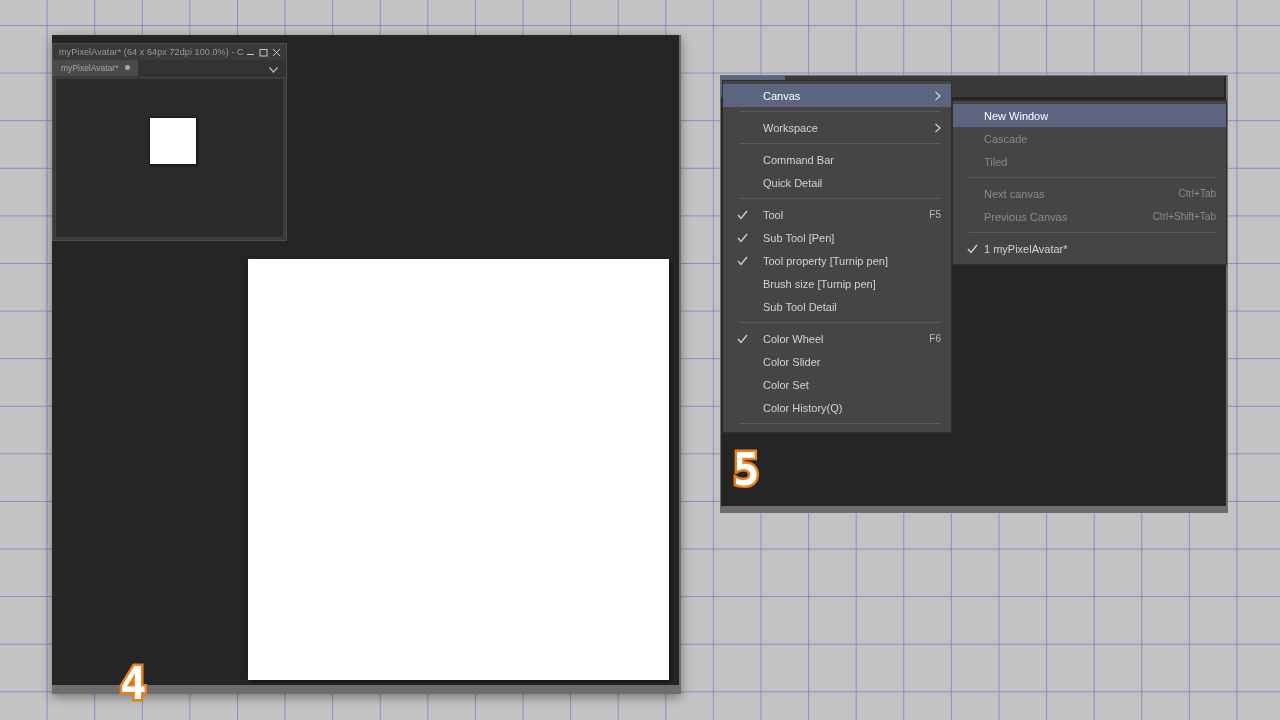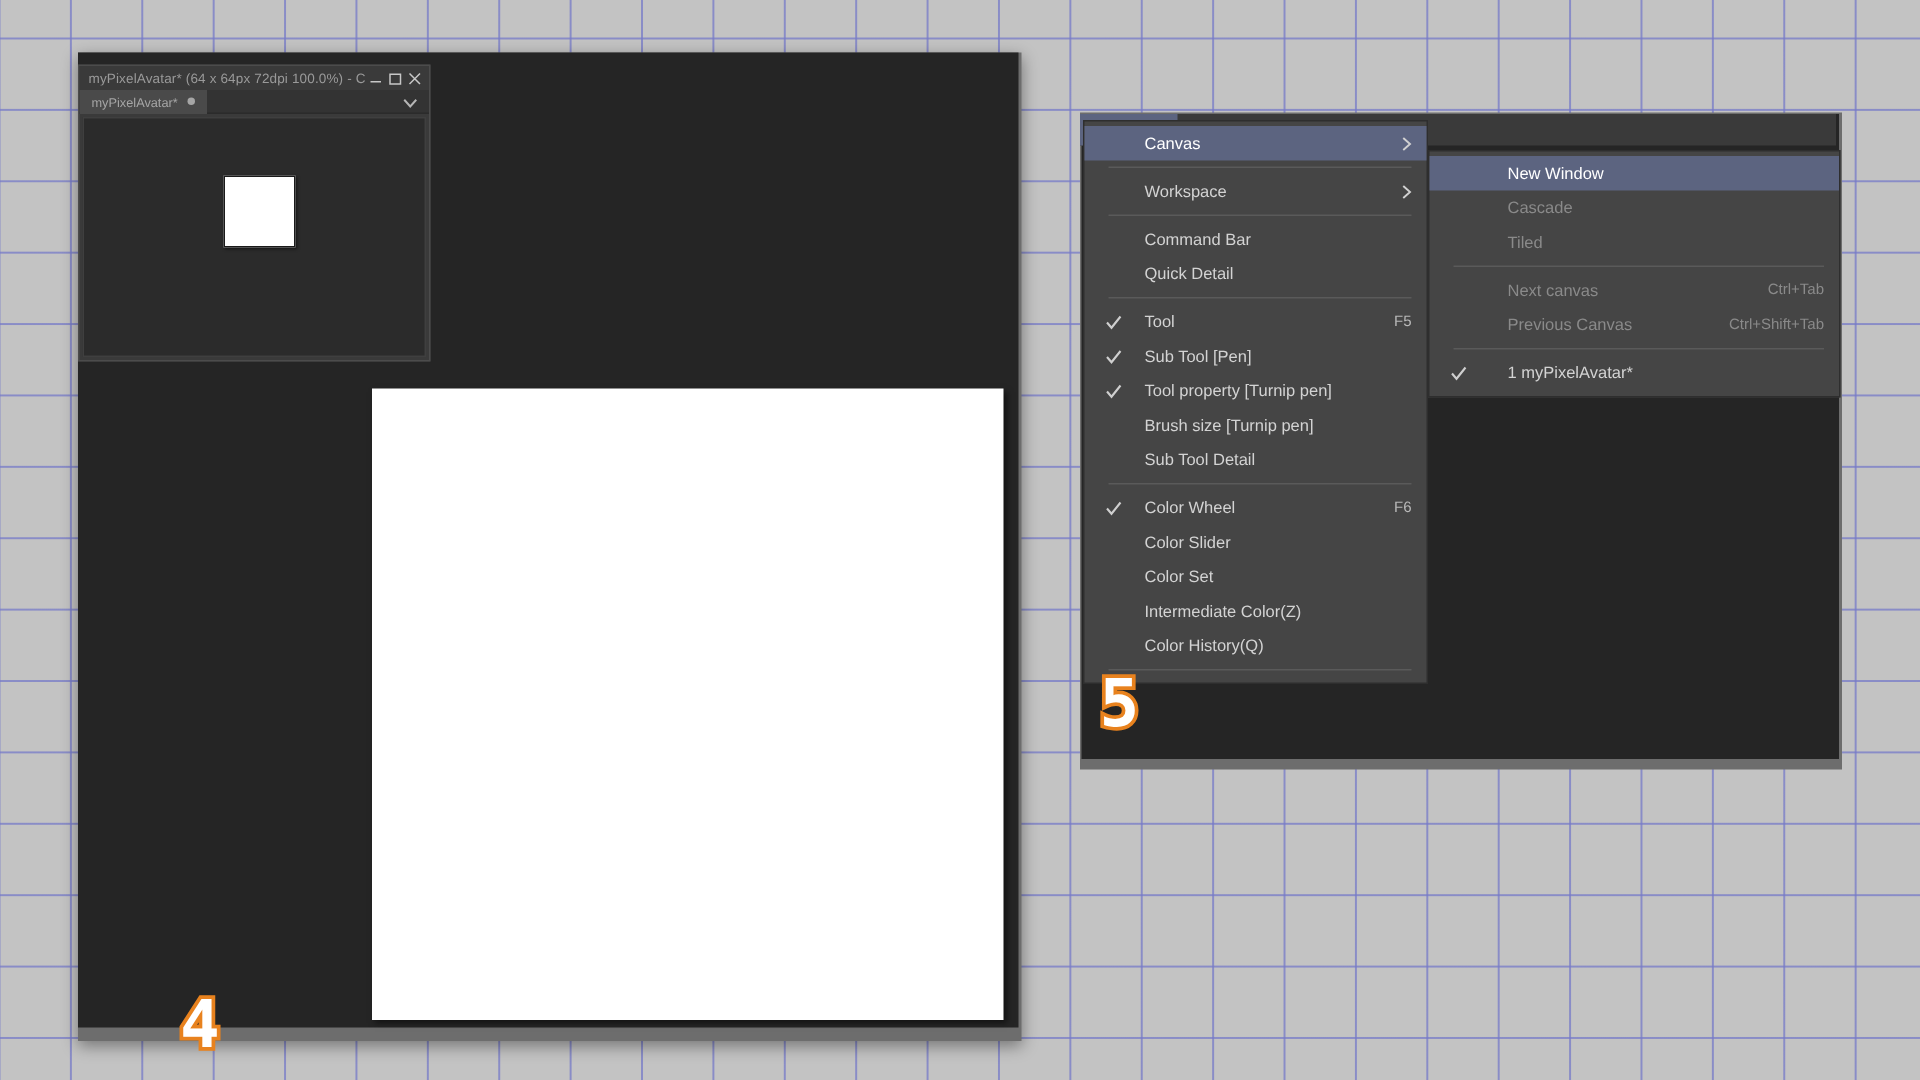--- a/index.html
+++ b/index.html
@@ -236,21 +236,21 @@
   #canvas-submenu {
     position: absolute;
     left: 952px; top: 100px;
     width: 275px;
     background: #454545;
     border: 1px solid #2e2e2e;
     padding: 3px 0 4px 0;
     font-size: 11px;
     color: #d7d7d7;
   }
-  #canvas-submenu .menu-item { padding-left: 52px; height: 23px; }
+  #canvas-submenu .menu-item { padding-left: 31px; height: 23px; }
 
   .nowrap { white-space: nowrap; }
 </style>
 </head>
 <body>
 
 <div id="desktop"></div>
 
 <div id="bg-window">
   <div id="bg-window-inner"></div>
@@ -375,23 +375,20 @@
       <span class="nowrap">Color Wheel</span>
       <span class="menu-shortcut">F6</span>
     </div>
     <div class="menu-item">
       <span class="nowrap">Color Slider</span>
     </div>
     <div class="menu-item">
       <span class="nowrap">Color Set</span>
     </div>
     <div class="menu-item">
-      <span class="nowrap">Intermediate Color(Z)</span>
-    </div>
-    <div class="menu-item">
       <span class="nowrap">Color History(Q)</span>
     </div>
     <div class="menu-sep"></div>
   </div>
 
 <div id="canvas-submenu">
     <div class="menu-item highlighted">
       <span class="nowrap">New Window</span>
     </div>
     <div class="menu-item disabled">

